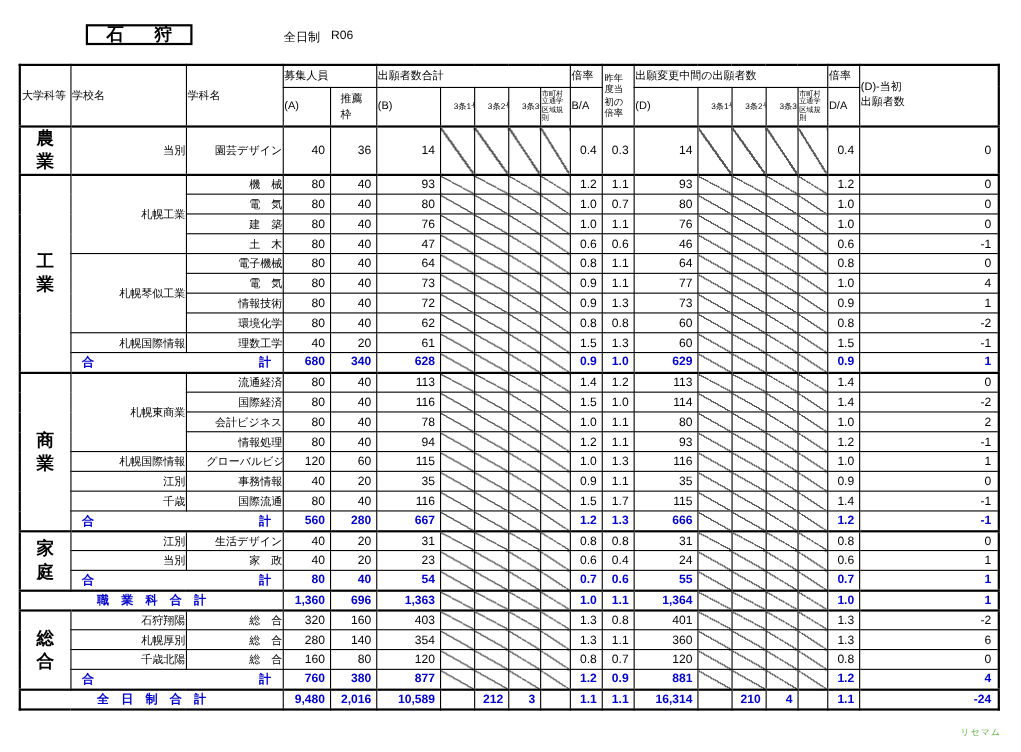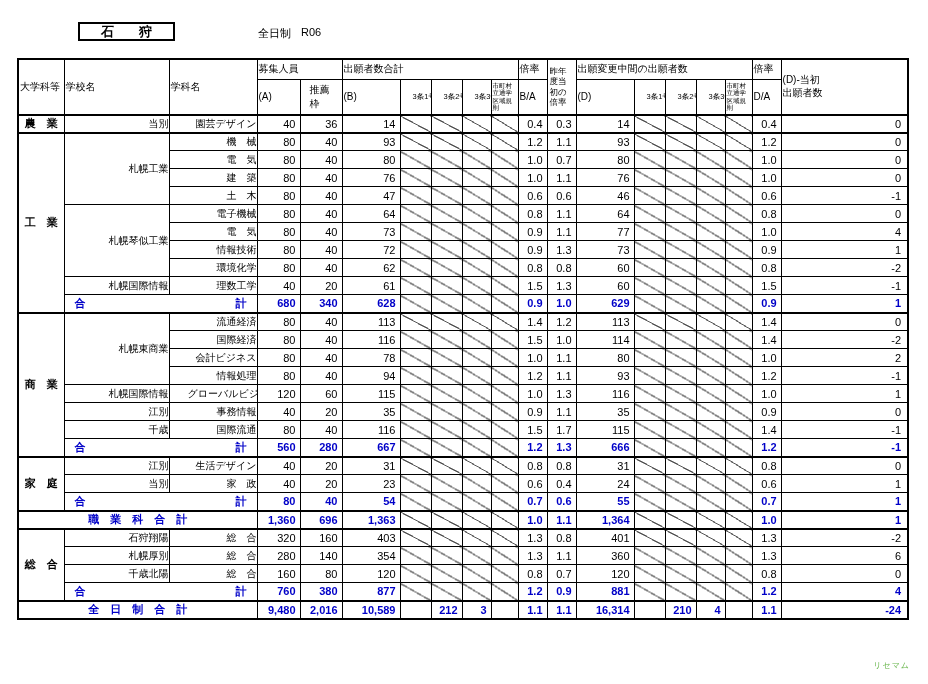--- a/index.html
+++ b/index.html
@@ -2,40 +2,40 @@
 <html><head>
 <meta charset="utf-8">
 <style>
   * { margin:0; padding:0; box-sizing:border-box; }
   html,body { width:928px; height:684px; }
   body { background:#fff; font-family:"Liberation Sans",sans-serif; color:#000; position:relative; }
   .page { position:absolute; inset:0; background:#fff; overflow:hidden; }
 
   .topbar { position:absolute; top:18px; left:0; width:100%; height:32px; }
   .region-box { position:absolute; left:78px; top:4px; width:97px; height:19px; border:2px solid #000;
-                display:flex; align-items:center; justify-content:center; font-weight:bold; font-size:13px;
+                display:flex; align-items:center; justify-content:center; font-weight:bold; font-size:16px;
                 letter-spacing:6px; text-indent:6px; }
   .sys { position:absolute; left:258px; top:8px; font-size:11px; }
   .yr  { position:absolute; left:301px; top:8px; font-size:11px; }
 
   table.main { position:absolute; left:17px; top:58px; width:890px; border-collapse:collapse;
                table-layout:fixed; border:2px solid #000; }
   th, td { border:1px solid #000; overflow:hidden; }
   th { font-weight:normal; font-size:10px; text-align:left; vertical-align:middle; padding:1px; background:#fff; }
   tr.h1 th { height:20px; }
   tr.h2 th { height:34px; }
   th.jo  { font-size:7.5px; white-space:nowrap; padding:12px; }
   th.shi { font-size:6.5px; line-height:1.15; word-break:break-all; padding:0 1px; }
   th.small-v { font-size:8.5px; word-break:break-all; line-height:1.25; padding:0 2px; }
   th.wrap { word-break:break-all; padding:0 9px; }
   th.diff-h span { display:block; line-height:1.25; }
 
   td { height:18px; font-size:11px; vertical-align:middle; }
   td.num { text-align:right; padding-right:4px; white-space:nowrap; }
-  td.dept { font-weight:bold; text-align:center; font-size:11px; }
+  td.dept { font-weight:bold; text-align:center; font-size:16px; }
   td.school, td.subject { text-align:right; padding-left:18px; font-size:10px; white-space:nowrap; }
   td.diff, td.difftot { text-align:right; padding-right:6px; }
   .tot { color:#0000C8; font-weight:bold; }
   td.totalcell { color:#0000C8; font-weight:bold; padding:0; }
   td.totalcell .wrapflex { display:flex; justify-content:space-between; padding:0 10px; }
   td.grand-label { color:#0000C8; font-weight:bold; text-align:center; font-size:11px; white-space:nowrap;margin-left:26px; }
   td.hx { background-image:linear-gradient(to top right, transparent 48%, #555 48%, #555 52%, transparent 52%); }
   tr.sec-top td { border-top:2px solid #000; }
 
   .logo { position:absolute; right:14px; bottom:14px; text-align:right; line-height:1; }

